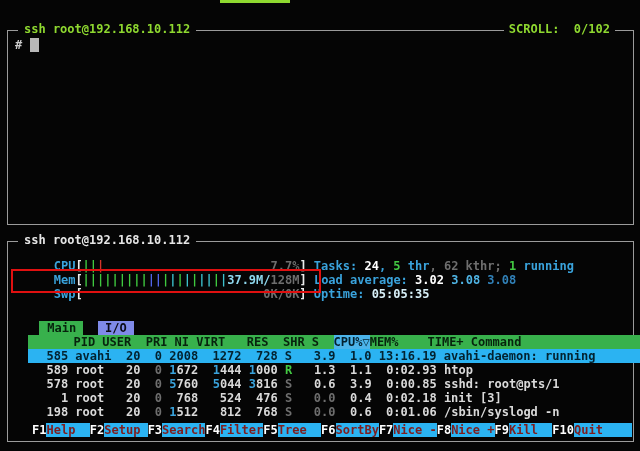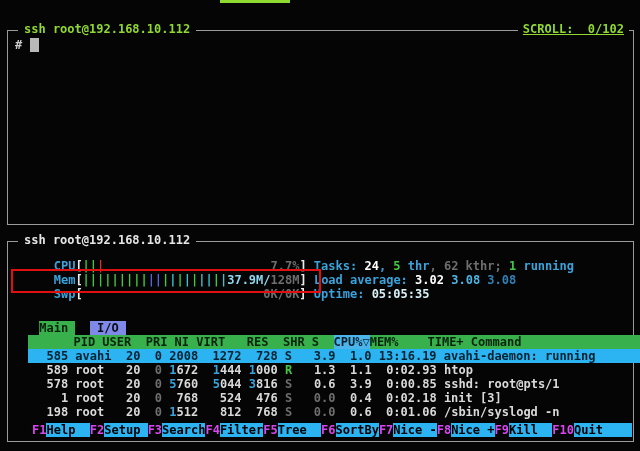--- a/index.html
+++ b/index.html
@@ -8,21 +8,21 @@
     font-family:"DejaVu Sans Mono", monospace;
     font-size:12px;line-height:14px;font-weight:bold;
   }
   .accent-top{position:absolute;left:220px;top:0;width:70px;height:3px;background:var(--title-green);}
   .pane{position:absolute;border:1px solid var(--border-gray);background:#050505;}
   .pane-top{left:7px;top:30px;width:625px;height:193px;}
   .pane-bottom{left:7px;top:241px;width:625px;height:199px;}
   .ptitle{position:absolute;left:10px;top:-9px;background:#050505;padding:0 6px;white-space:pre;}
   .ptitle.green{color:var(--title-green);}
   .ptitle.white{color:#e6e6e6;}
-  .pscroll{position:absolute;right:4px;top:-9px;background:#050505;padding:0 5px;color:var(--title-green);white-space:pre;text-decoration:underline;}
+  .pscroll{position:absolute;right:18px;top:-9px;background:#050505;padding:0 5px;color:var(--title-green);white-space:pre;}
   .prompt-line{position:absolute;left:7px;top:7px;color:#cccccc;white-space:pre;}
   .cursor{display:inline-block;width:9px;height:14px;background:var(--cursor-gray);margin-left:8px;vertical-align:text-bottom;}
   .tline{position:absolute;left:20px;width:619px;height:14px;padding-left:4px;white-space:pre;overflow:hidden;}
   .ln-header{background:var(--header-green-bg);padding-left:31px;}
   .ln-selected{background:var(--select-cyan-bg);}
   
   .c-w{color:var(--text-white);}
   .c-lbl{color:var(--label-blue);}
   .c-bw{color:var(--bright-white);}
   .c-dim{color:var(--dim-gray);}
@@ -34,24 +34,24 @@
   .c-barb{color:var(--bar-blue);}
   .c-barc{color:var(--bar-cyan);}
   .c-barr{color:var(--bar-red);}
   .c-memc{color:var(--mem-cyan);}
   .c-ld2{color:var(--load-mid);}
   .c-ld3{color:var(--load-dim);}
   .c-upt{color:var(--uptime-pale);}
   .c-hdr{color:#07230d;}
   .c-hdrs{background:var(--sort-blue-bg);color:#03202e;}
   .c-selt{color:#03222f;}
-  .c-tabA{background:var(--header-green-bg);color:#07230d;}
+  .c-tabA{background:var(--header-green-bg);color:#07230d;padding-left:8px;}
   .c-tabB{background:var(--tab-io-bg);color:#0a0a16;}
-  .c-fnk{color:#d946ef;}
-  .c-fnl{background:var(--select-cyan-bg);color:#000000;}
+  .c-fnk{color:#ffffff;}
+  .c-fnl{background:var(--select-cyan-bg);color:#7f1d1d;}
   .red-box{position:absolute;left:11px;top:269px;width:306px;height:20px;border:2px solid var(--annotation-red);}
 </style>
 </head>
 <body>
 
 <div class="screen">
 
   <div class="accent-top"></div>
 
   <div class="pane pane-top">

